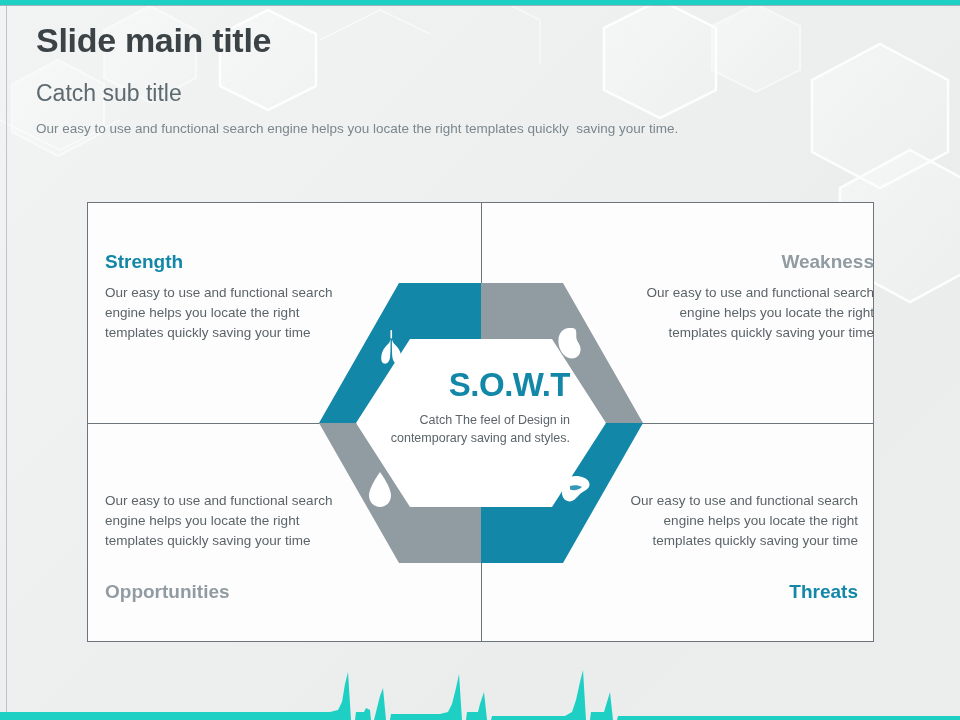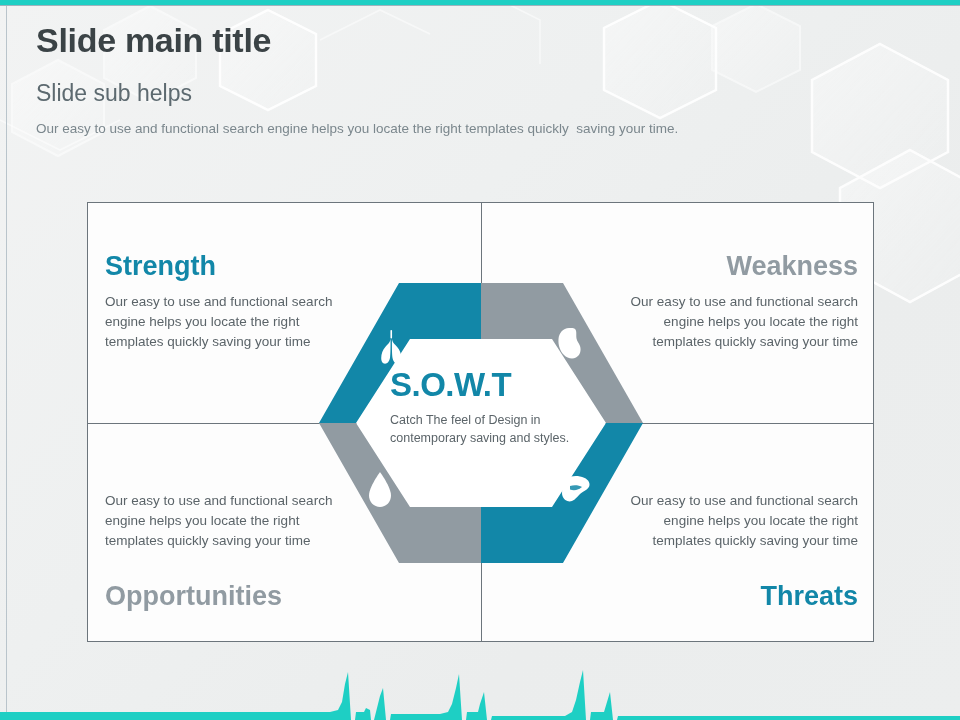--- a/index.html
+++ b/index.html
@@ -117,35 +117,35 @@
   }
 
   .quad {
     position: absolute;
     box-sizing: border-box;
     width: 393px;
     height: 220px;
     padding: 0;
   }
   .quad.tl { left: 0;   top: 0; }
-  .quad.tr { left: 394px; top: 0; }
+  .quad.tr { left: 410px; top: 0; }
   .quad.bl { left: 0;   top: 221px; }
   .quad.br { left: 394px; top: 221px; }
 
   .quad-inner {
     position: absolute;
     width: 250px;
   }
   .quad.tl .quad-inner { left: 17px;  top: 48px; text-align: left; }
   .quad.tr .quad-inner { right: 17px; top: 48px; text-align: right; }
   .quad.bl .quad-inner { left: 17px;  top: 67px; text-align: left; }
   .quad.br .quad-inner { right: 17px; top: 67px; text-align: right; }
 
   .quad-heading {
-    font-size: 27px;
+    font-size: 19px;
     font-weight: bold;
     line-height: 1.15;
     margin: 0;
   }
   .quad-heading.teal { color: #1287a8; }
   .quad-heading.gray { color: #919ba2; }
 
   .quad-body {
     font-size: 13.5px;
     color: #5b6469;
@@ -166,21 +166,21 @@
     height: 282px;
     z-index: 7;
   }
 
   
   .hex-center-text {
     position: absolute;
     left: 390px;
     top: 368px;
     width: 180px;
-    text-align: left;
+    text-align: right;
     z-index: 9;
   }
   .sowt-title {
     font-size: 33px;
     font-weight: bold;
     color: #1287a8;
     line-height: 1;
     margin: 0;
     letter-spacing: -0.5px;
   }
@@ -234,21 +234,21 @@
       <polyline points="500,0 540,20 540,64"></polyline>
     </g>
   </svg>
 
   <div class="top-bar"></div>
   <div class="top-bar-hairline"></div>
   <div class="left-rule"></div>
 
   <div class="header">
     <h1 class="main-title">Slide main title</h1>
-    <h2 class="sub-title">Slide sub helps</h2>
+    <h2 class="sub-title">Catch sub title</h2>
     <p class="lead-text">Our easy to use and functional search engine helps you locate the right templates quickly  saving your time.</p>
   </div>
 
   <div class="quad-grid">
     <div class="quad-vline"></div>
     <div class="quad-hline"></div>
 
     <div class="quad tl">
       <div class="quad-inner">
         <div class="quad-heading teal">Strength</div>

